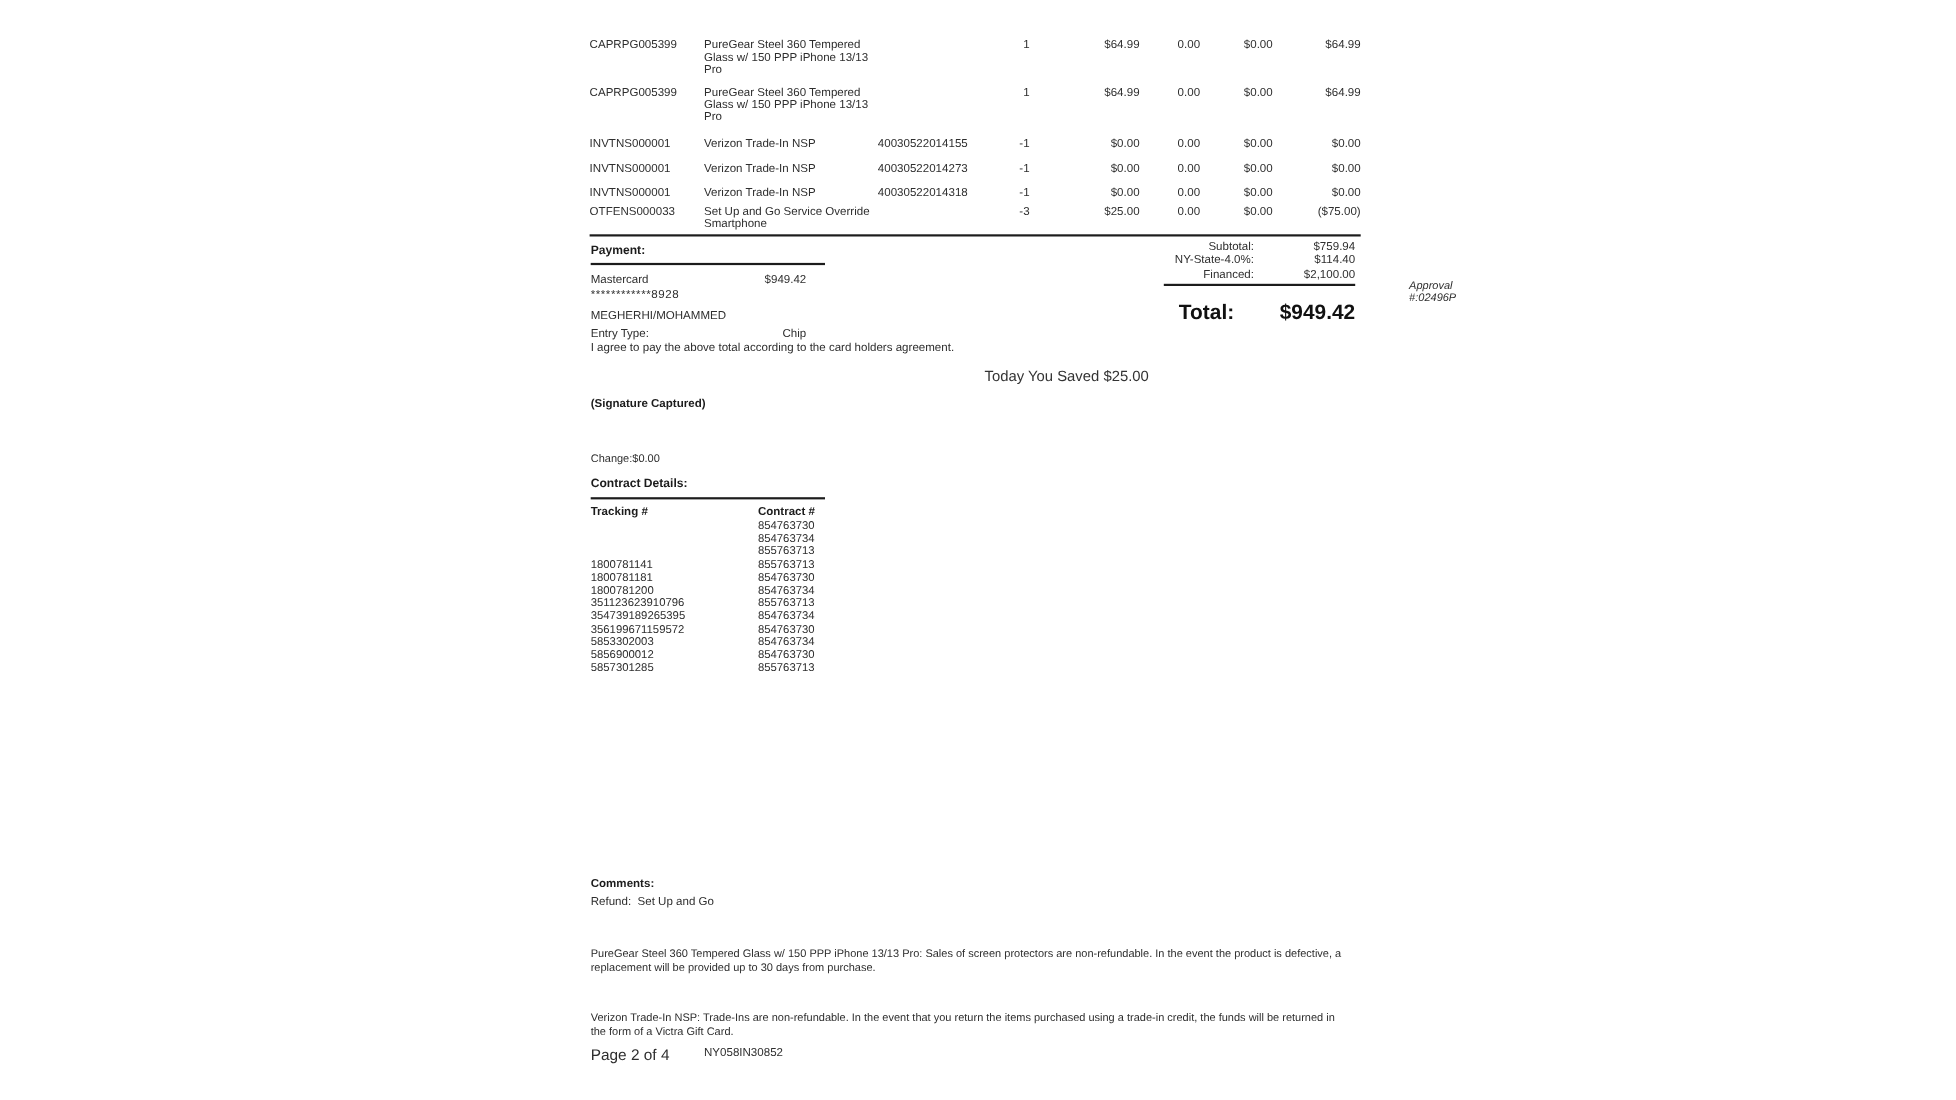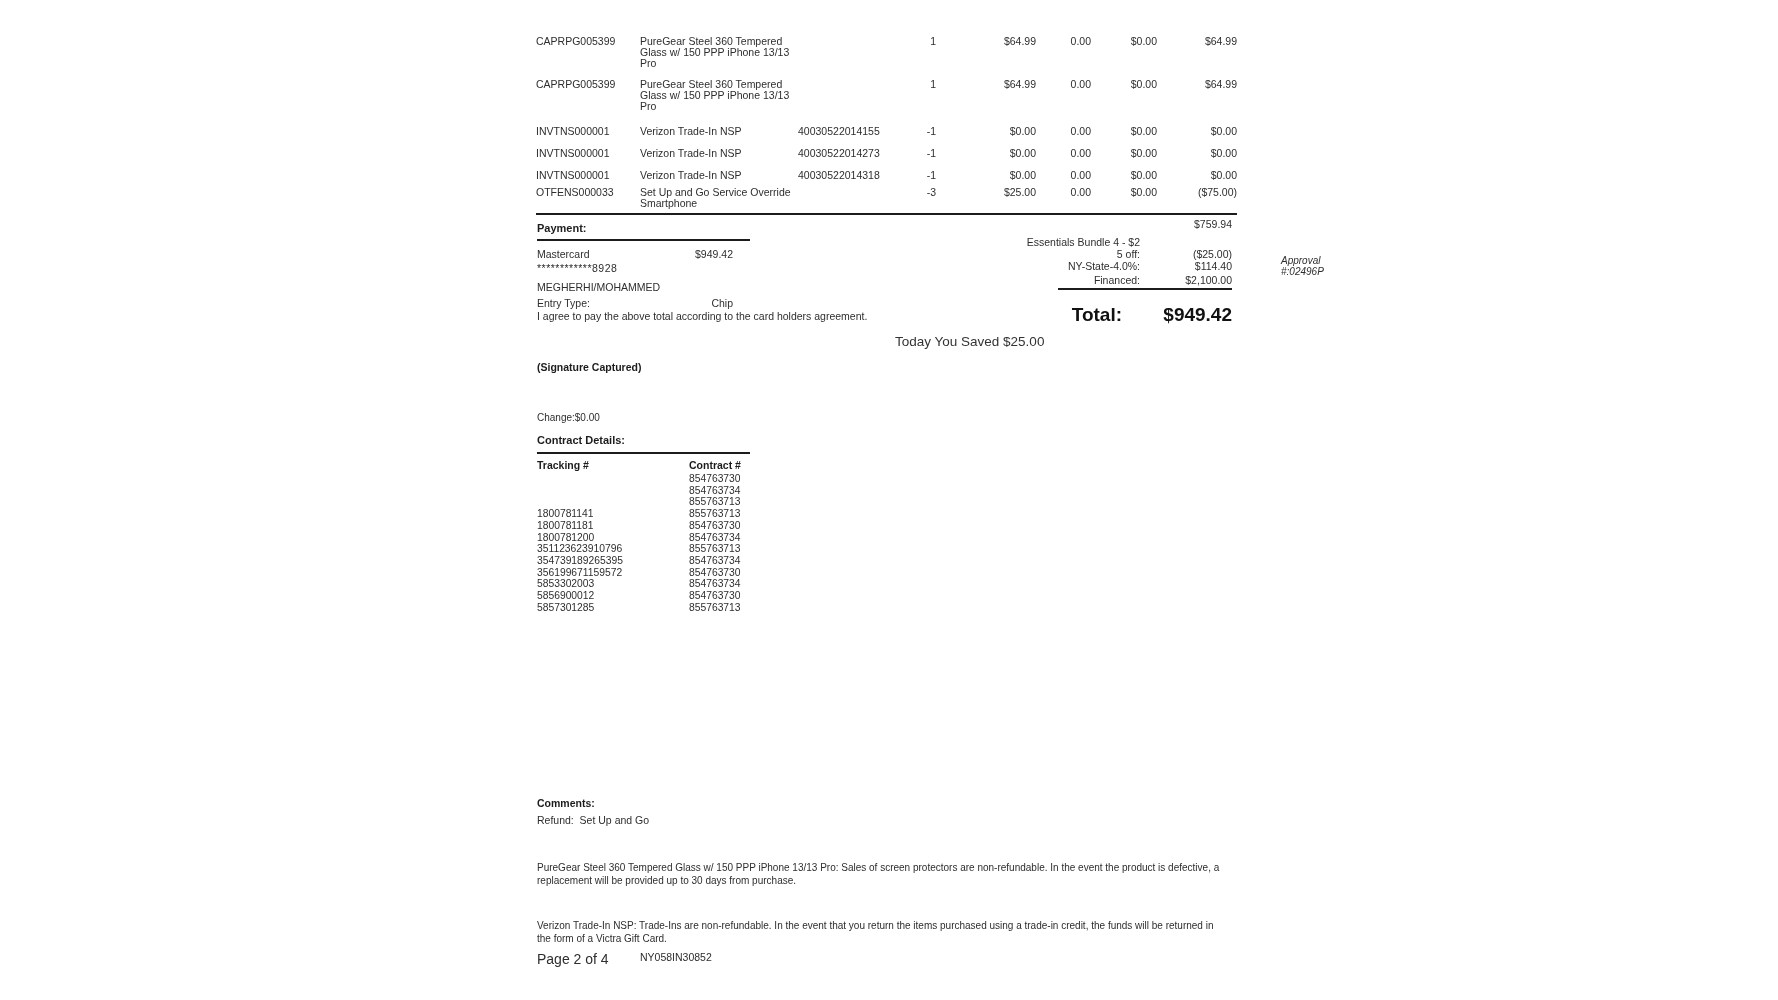--- a/index.html
+++ b/index.html
@@ -151,25 +151,22 @@
       <div class="pay-entry-row">
         <span>Entry Type:</span>
         <span>Chip</span>
       </div>
     </div>
     <div class="approval">Approval #:02496P</div>
     <div class="agreement">I agree to pay the above total according to the card holders agreement.</div>
 
     <div class="totals">
       <div class="t-row">
+        <span class="t-label">Subtotal:</span>
         <span class="t-value">$759.94</span>
-      </div>
-      <div class="t-row t-discount">
-        <span class="t-label"><span>Essentials Bundle 4 - $2</span><br><span>5 off:</span></span>
-        <span class="t-value">($25.00)</span>
       </div>
       <div class="t-row">
         <span class="t-label">NY-State-4.0%:</span>
         <span class="t-value">$114.40</span>
       </div>
       <div class="t-row t-financed">
         <span class="t-label">Financed:</span>
         <span class="t-value">$2,100.00</span>
       </div>
       <div class="t-rule-wrap">

